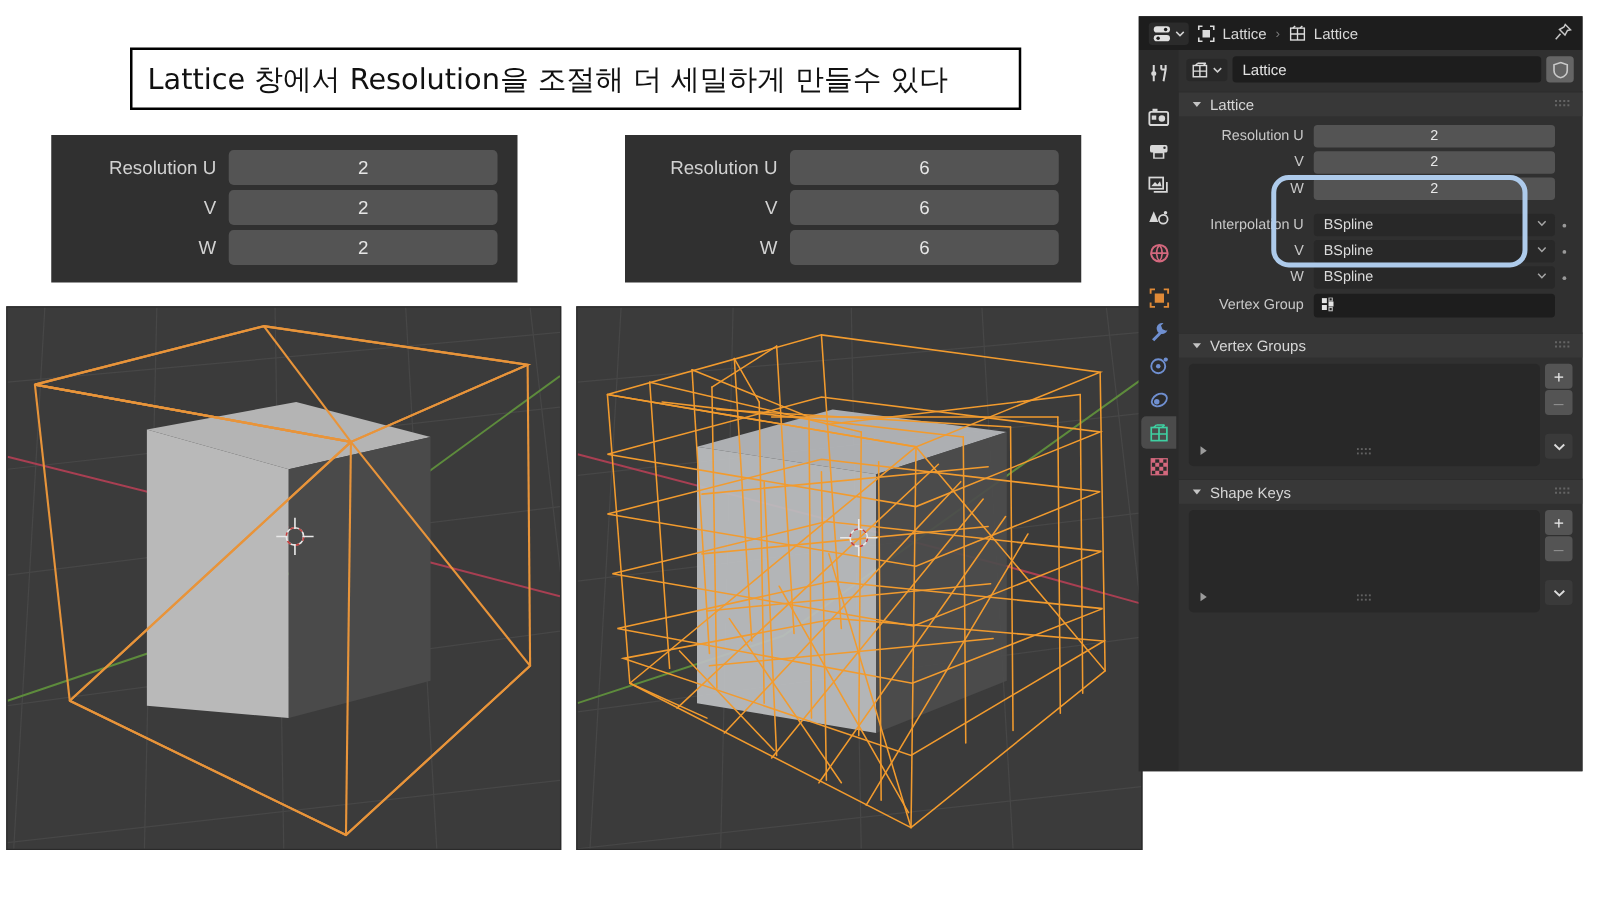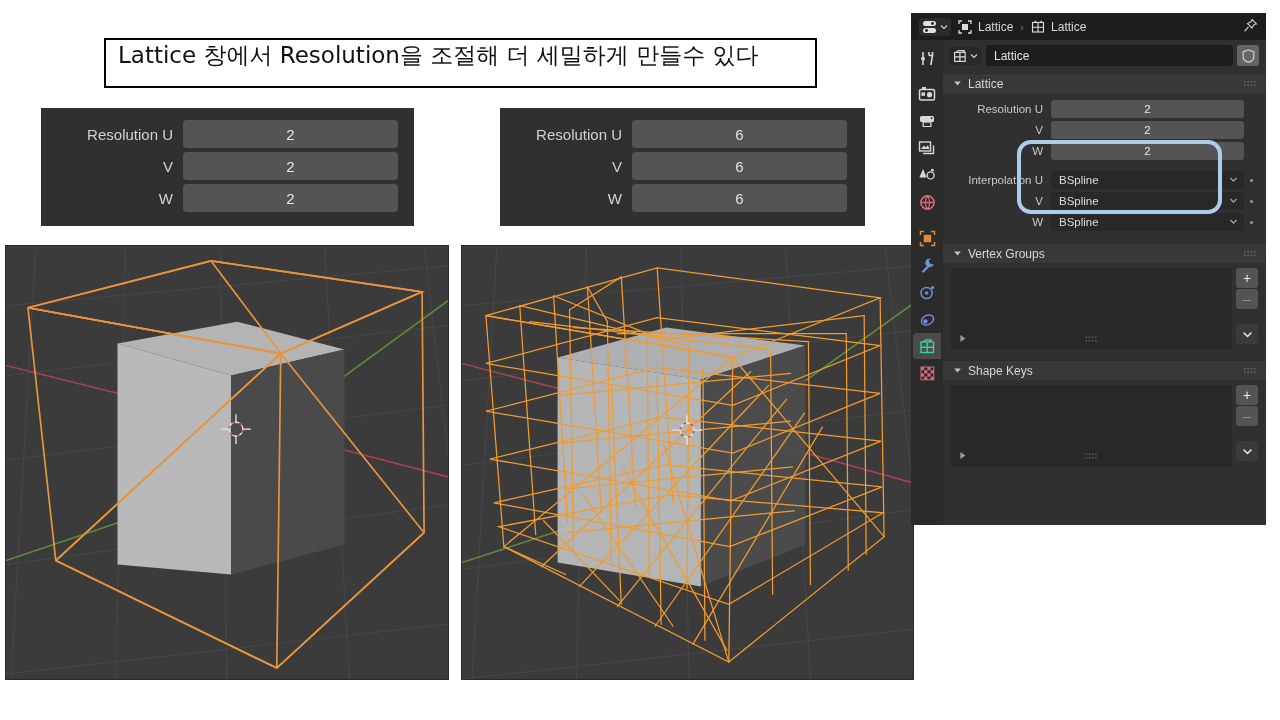--- a/index.html
+++ b/index.html
@@ -9,21 +9,21 @@
     font-family: "Liberation Sans", sans-serif;
     overflow: hidden;
   }
   #root { position: relative; width: 1280px; height: 720px; }
 
   
   .caption-box {
     position: absolute; left: 104px; top: 38px;
     width: 713px; height: 50px;
     border: 2px solid #000; background: #fff;
-    display: flex; padding-left: 12px;
+    display: flex; align-items: center; padding-left: 12px;
   }
   .caption-text {
     font-size: 23px; color: #111; white-space: nowrap;
     font-family: "DejaVu Sans", "Liberation Sans", sans-serif;
   }
 
   
   .res-panel {
     position: absolute; background: #303030;
     padding: 10px 12px 12px 12px;
@@ -51,21 +51,21 @@
     position: absolute; background: #3b3b3b; overflow: hidden;
     border: 1px solid #2a2a2a;
   }
   #viewport-left  { left: 5px;   top: 245px; width: 444px; height: 435px; }
   #viewport-right { left: 461px; top: 245px; width: 453px; height: 435px; }
   .viewport svg { display: block; width: 100%; height: 100%; }
 
   
   #props-editor {
     position: absolute; left: 911px; top: 13px;
-    width: 355px; height: 512px;
+    width: 355px; height: 604px;
     background: #303030;
     display: flex; flex-direction: column;
     font-size: 11.5px; color: #e0e0e0;
   }
   
   #props-header {
     height: 27px; background: #1d1d1d;
     display: flex; align-items: center; padding: 0 8px; gap: 7px;
     flex: 0 0 auto;
   }
@@ -623,20 +623,37 @@
                     <path d="M1.5 3 L4.5 6.2 L7.5 3" stroke="#cfcfcf" stroke-width="1.2" fill="none"></path>
                   </svg>
               </span>
             </span>
             <span class="deco-dot">
                 <i></i>
               </span>
           </div>
 
 
+          <div class="prop-row" style="height:22px">
+            <span class="prop-label">Vertex Group</span>
+            <span class="vgroup-field">
+              <svg width="14" height="13" viewBox="0 0 14 13">
+                <g fill="#e4e4e4">
+                  <rect x="0.5" y="0.5" width="4" height="4"></rect>
+                  <rect x="0.5" y="6" width="4" height="4"></rect>
+                  <rect x="5.8" y="3.2" width="4" height="4"></rect>
+                </g>
+                <g fill="none" stroke="#bdbdbd" stroke-width="0.9">
+                  <rect x="6.2" y="0.2" width="2.6" height="2.6"></rect>
+                  <rect x="6.2" y="8" width="2.6" height="2.6"></rect>
+                </g>
+              </svg>
+            </span>
+            <span class="deco-dot"></span>
+          </div>
         </div>
 
         <div id="res-highlight"></div>
 
         <div class="panel-head">
           <svg width="9" height="9" viewBox="0 0 9 9">
             <path d="M1.2 2.6 L7.8 2.6 L4.5 6.6 Z" fill="#c4c4c4"></path>
           </svg>
           <span class="panel-title">Vertex Groups</span>
           <span class="grip">

